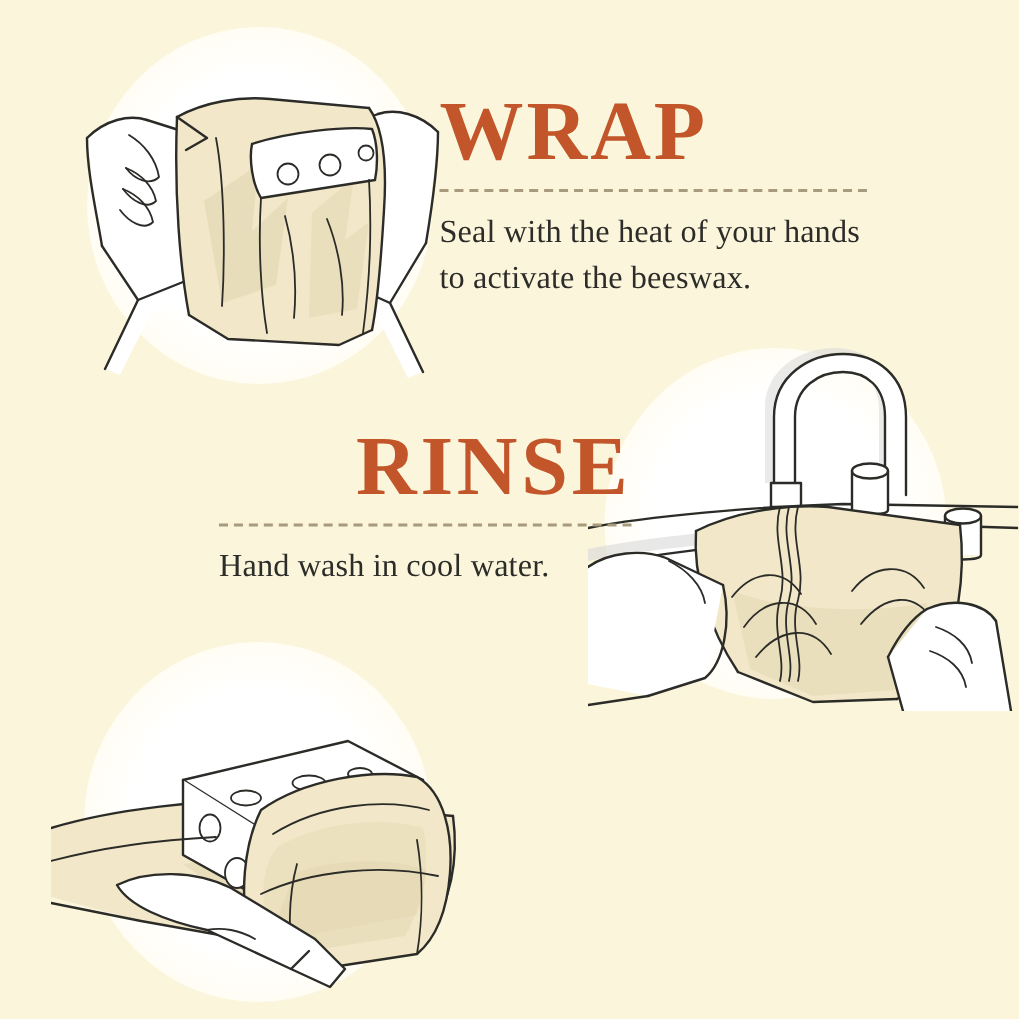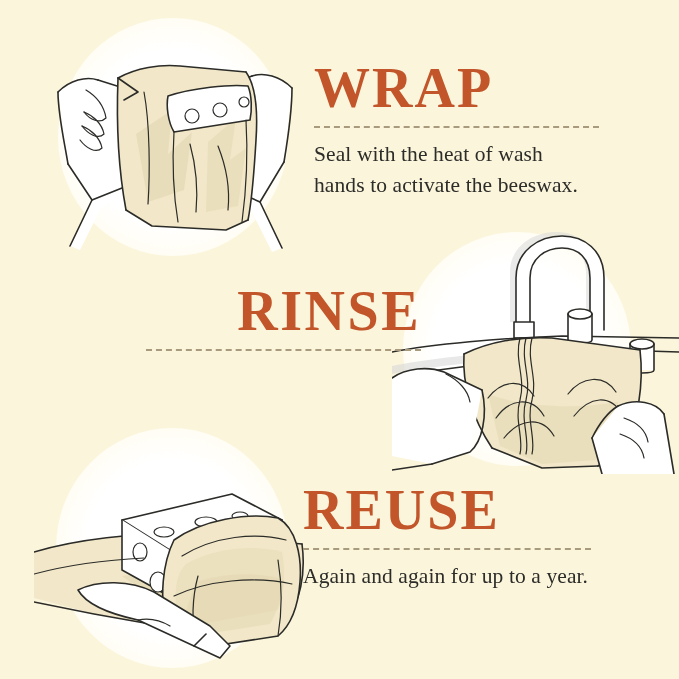--- a/index.html
+++ b/index.html
@@ -30,21 +30,21 @@
   .glow-reuse { left: 56px;  top: 428px; width: 232px; height: 240px; }
 
   
   .illo { position: absolute; }
   .illo-wrap  { left: 40px;  top: 14px;  width: 268px; height: 250px; }
   .illo-rinse { left: 392px; top: 226px; width: 287px; height: 248px; }
   .illo-reuse { left: 34px;  top: 424px; width: 276px; height: 250px; }
 
   
   .block { position: absolute; }
-  .block-wrap  { left: 314px; top: 60px;  width: 285px; }
+  .block-wrap  { left: 293px; top: 60px;  width: 285px; }
   .block-rinse { left: 122px; top: 283px; width: 275px; margin-left: 24px; }
   .block-reuse { left: 303px; top: 482px; width: 288px; }
 
   .heading {
     margin: 0;
     font-family: "Liberation Serif", "DejaVu Serif", serif;
     font-weight: bold;
     font-size: 56px;
     line-height: 1.02;
     letter-spacing: 2px;
@@ -133,21 +133,21 @@
       <path class="ink-thin" d="M206 106 C208 140 206 178 202 208"></path>
 
       <path class="ink-thin" d="M150 130 C156 152 158 176 156 198"></path>
       <path class="ink-thin" d="M178 132 C186 152 190 176 188 196"></path>
     </svg>
   </div>
 
   <div class="block block-wrap">
     <h2 class="heading">WRAP</h2>
     <hr class="divider">
-    <p class="body-text">Seal with the heat of wash hands to activate the beeswax.</p>
+    <p class="body-text">Seal with the heat of your hands to activate the beeswax.</p>
   </div>
 
   <div class="glow glow-rinse"></div>
 
   <div class="illo illo-rinse">
     <svg viewBox="0 0 287 248" width="287" height="248">
 
       <path class="gray" d="M118 46 C118 20 142 6 164 6 C186 6 206 20 206 46 L206 98 L194 98 L194 46
                             C194 28 180 18 164 18 C148 18 130 28 130 46 L130 96 L118 96 Z" opacity="0.55"></path>
 
@@ -204,20 +204,21 @@
       <path class="ink" d="M200 212 L210 248"></path>
       <path class="ink" d="M200 212 C208 196 216 186 226 180"></path>
       <path class="ink-thin" d="M232 192 C244 196 254 204 256 216"></path>
       <path class="ink-thin" d="M228 208 C240 212 250 220 252 232"></path>
     </svg>
   </div>
 
   <div class="block block-rinse">
     <h2 class="heading">RINSE</h2>
     <hr class="divider">
+    <p class="body-text">Hand wash in cool water.</p>
   </div>
 
   <div class="glow glow-reuse"></div>
 
   <div class="illo illo-reuse">
     <svg viewBox="0 0 276 250" width="276" height="250">
 
       <path class="wax" d="M0 128 C40 116 100 108 160 110 L268 120 C272 150 266 178 252 196
                            L150 206 L60 190 L0 174 Z"></path>
       <path class="ink" d="M0 128 C40 116 100 108 160 110 L268 120"></path>
@@ -266,19 +267,14 @@
                              L104 196 C76 190 52 180 44 166 Z"></path>
       <path class="ink" d="M44 166 C64 156 96 156 120 168 L176 202 L196 222 L186 234 L160 222
                            L104 196 C76 190 52 180 44 166 Z"></path>
       <path class="ink-thin" d="M104 196 C114 194 126 196 136 202"></path>
       <path class="ink" d="M160 222 L172 210"></path>
 
       <path class="ink-thin" d="M0 150 C30 142 70 136 110 134"></path>
     </svg>
   </div>
 
-  <div class="block block-reuse">
-    <h2 class="heading">REUSE</h2>
-    <hr class="divider">
-    <p class="body-text">Again and again for up to a year.</p>
-  </div>
 
 </div>
 
 </body></html>

